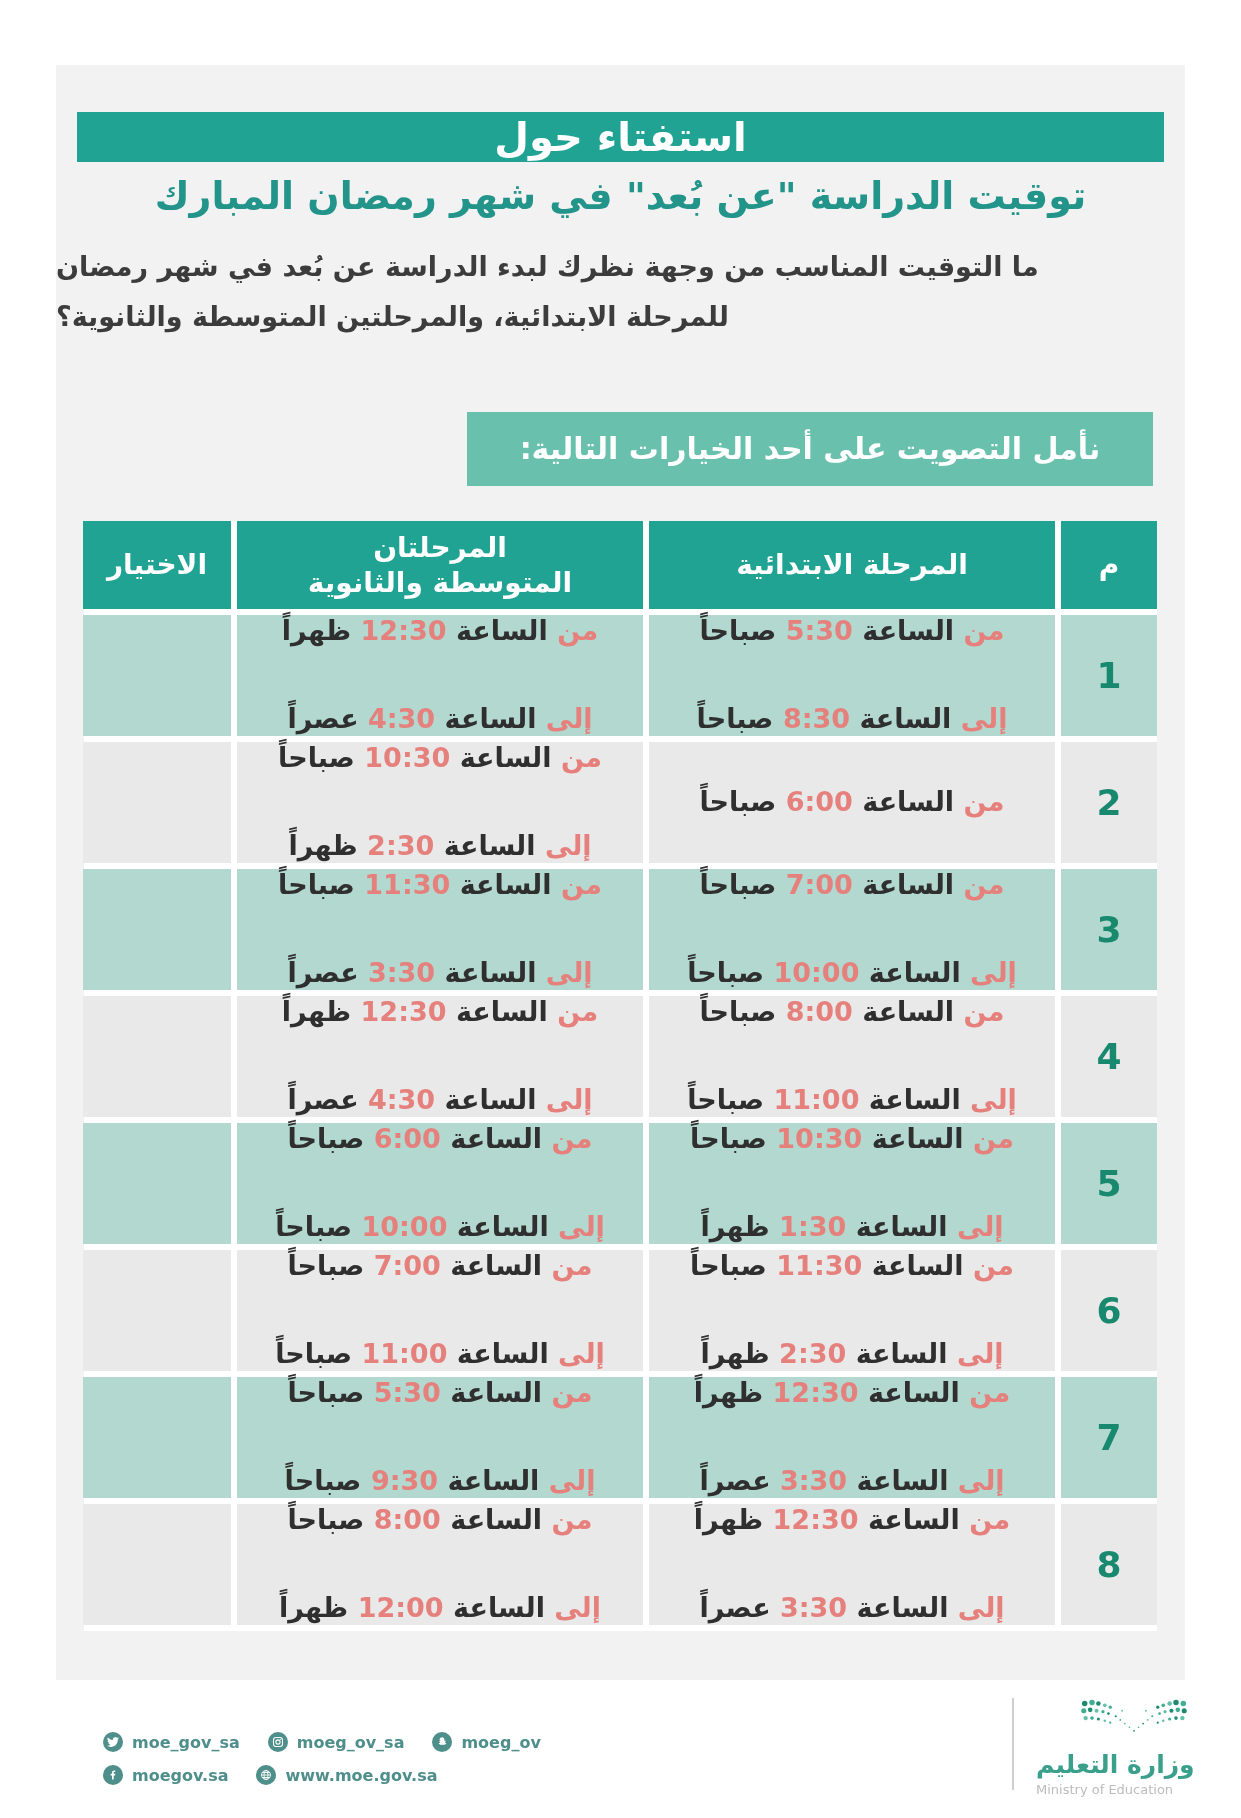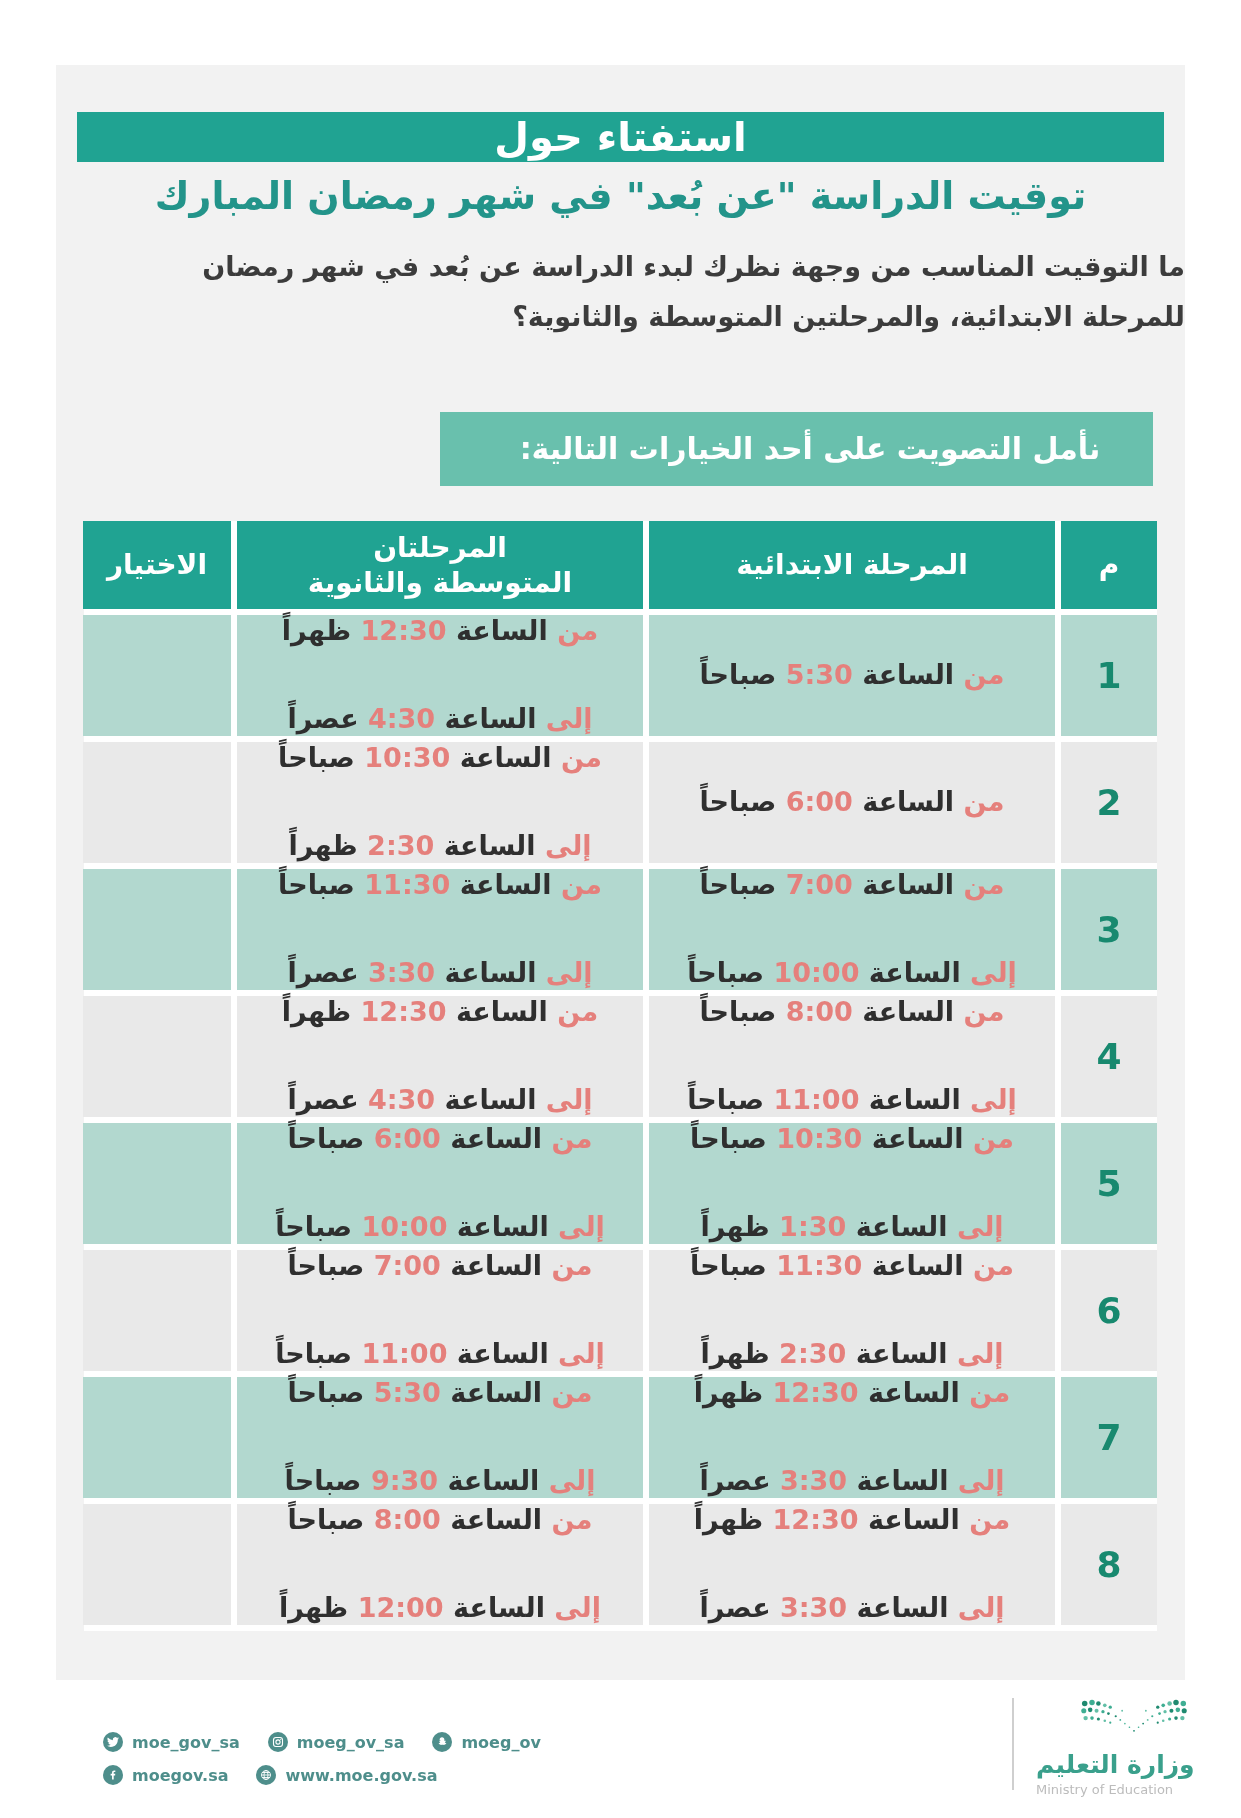--- a/index.html
+++ b/index.html
@@ -19,29 +19,29 @@
     margin:47px 21px 0 21px; height:50px;
     background:#20a392; color:#ffffff;
     font-size:40px; font-weight:700;
     display:flex; align-items:center; justify-content:center;
   }
   .main-title {
     margin-top:12px; text-align:center;
     color:#23948a; font-size:38px; font-weight:700;
   }
   .question {
-    margin-top:24px; text-align:right;
+    margin-top:24px; text-align:left;
     color:#3c3c3c; font-size:27px; font-weight:700; line-height:1.85;
   }
   .banner {
     margin:70px 32px 0 auto; width:686px; height:74px;
     margin-left:auto;
     background:#69c0ad; color:#ffffff;
     font-size:30px; font-weight:700;
-    display:flex; align-items:center; justify-content:center;padding-left:27px;
+    display:flex; align-items:center; justify-content:center;
   }
   .grid {
     margin:35px 28px 0 28px;
     display:grid;
     grid-template-columns:96px 406px 406px 148px;
     gap:6px;
     background:#ffffff;
     direction:rtl;
   }
   .th {
@@ -121,20 +121,21 @@
     <div class="th">
       <div>الاختيار</div>
     </div>
 
         <div class="trow alt-teal">
           <div class="cell num-cell">
             <span>1</span>
           </div>
           <div class="cell time-cell">
             <div class="tline"><span class="acc">من</span> <span>الساعة</span> <span class="acc">5:30</span> <span>صباحاً</span></div>
+            <div class="tline"><span class="acc">إلى</span> <span>الساعة</span> <span class="acc">8:30</span> <span>صباحاً</span></div>
           </div>
           <div class="cell time-cell">
             <div class="tline"><span class="acc">من</span> <span>الساعة</span> <span class="acc">12:30</span> <span>ظهراً</span></div>
             <div class="tline"><span class="acc">إلى</span> <span>الساعة</span> <span class="acc">4:30</span> <span>عصراً</span></div>
           </div>
           <div class="cell choice-cell"></div>
         </div>
 
         <div class="trow alt-gray">
           <div class="cell num-cell">

